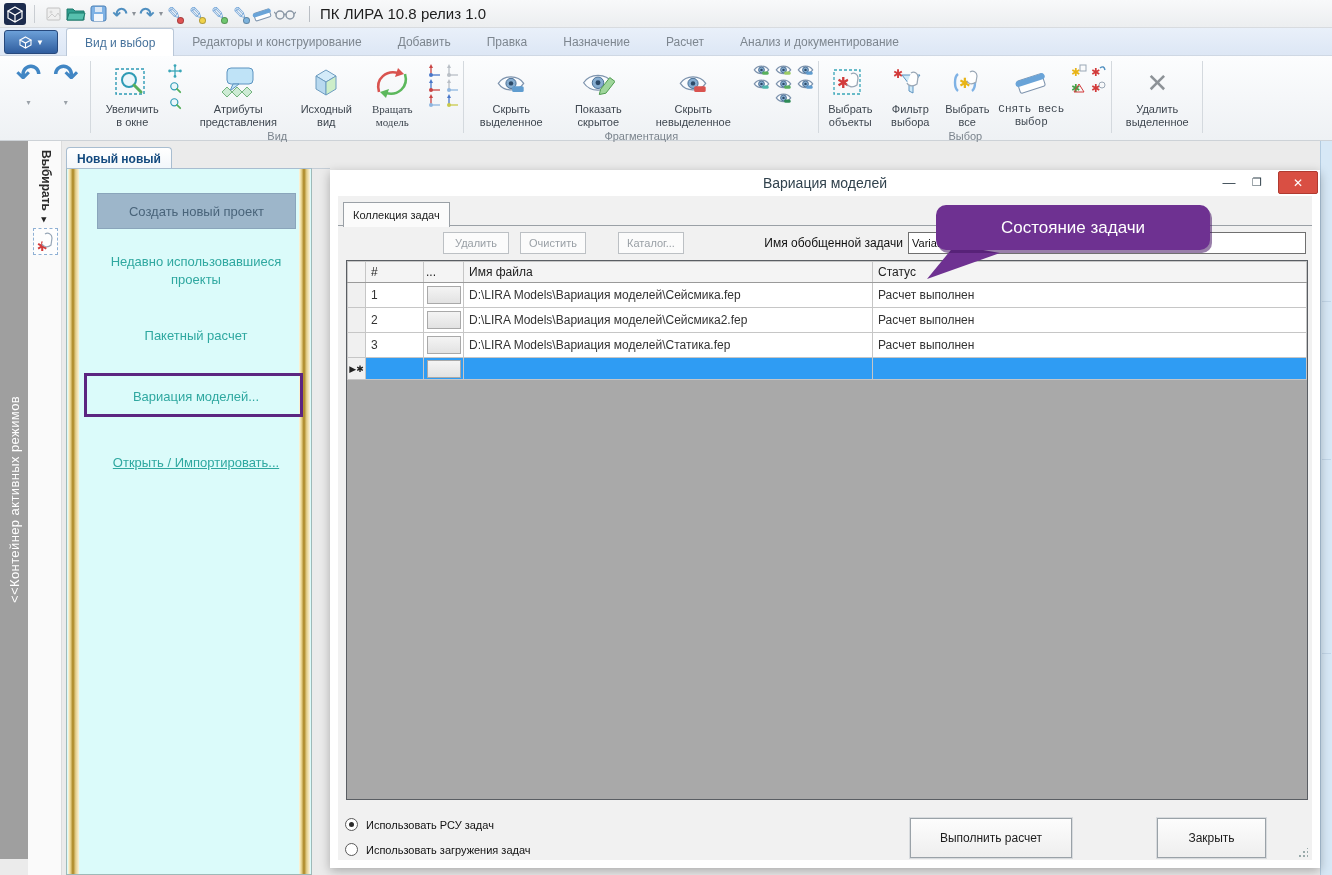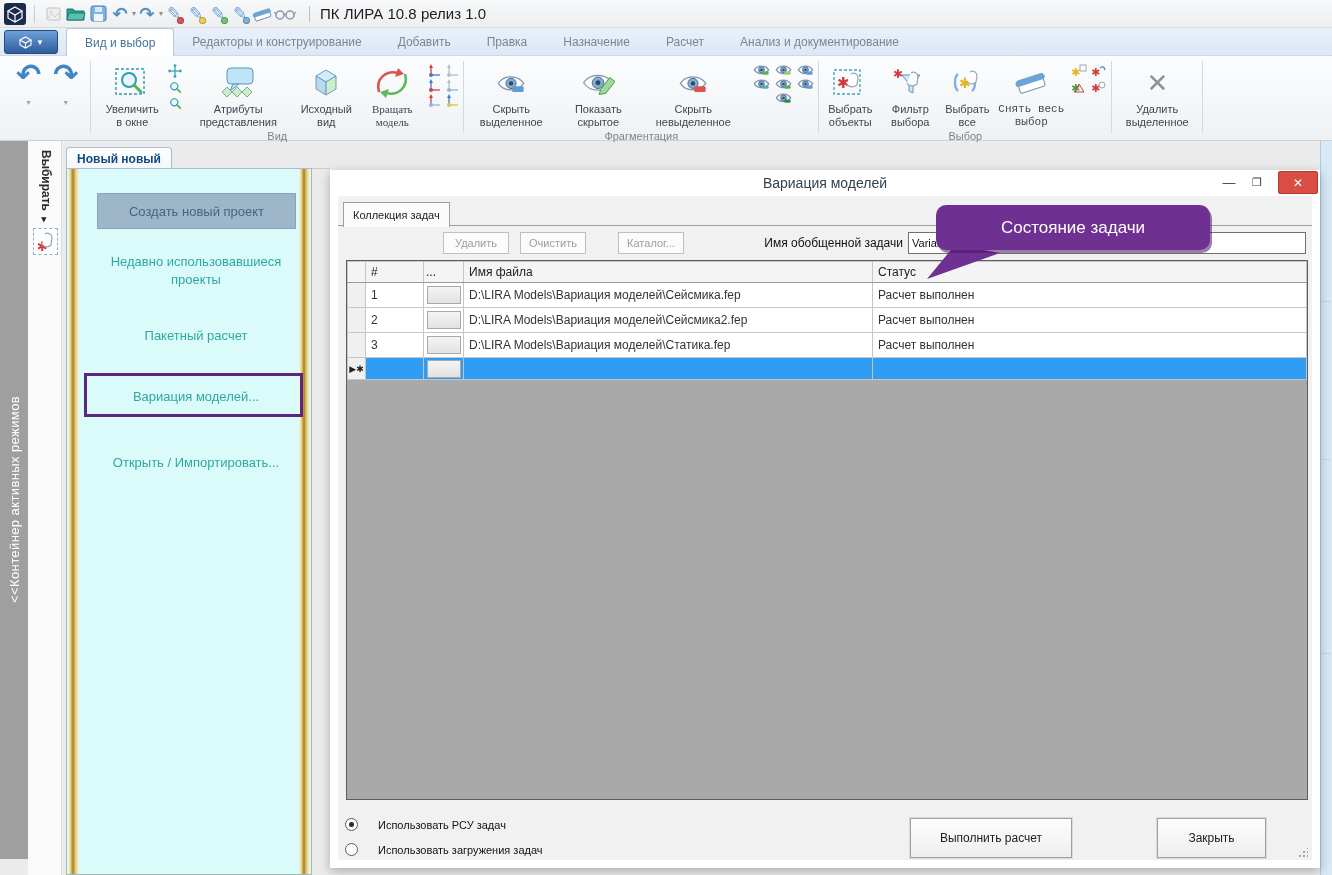--- a/index.html
+++ b/index.html
@@ -103,21 +103,21 @@
   table.grid td { border:1px solid #c6c6c6; padding:0 5px; overflow:hidden; white-space:nowrap; }
   table.grid tr.hdr td { background:#f4f4f4; border-bottom:1px solid #9a9a9a; height:21px; color:#222; }
   table.grid tr.datarow td { height:25px; }
   td.gutter { background:#f0f0f0; width:18px; padding:0 !important; }
   td.numcol { width:58px; } td.btncol { width:40px; padding:0 2px !important; } td.filecol { width:409px; } td.statcol { width:auto; }
   .cellbtn { width:34px; height:18px; background:linear-gradient(#f4f4f4,#e2e2e2); border:1px solid #a9a9a9; display:block; margin:0 auto; }
   tr.newrow td { height:22px; background:#2f9cf3; }
   tr.newrow td.gutter { background:#f0f0f0; color:#222; font-size:9px; text-align:center; }
   tr.newrow td.btncol { background:#2f9cf3; }
 
-  .radio-row { position:absolute; left:7px; display:flex; align-items:center; gap:20px; font-size:11px; color:#111; }
+  .radio-row { position:absolute; left:7px; display:flex; align-items:center; gap:8px; font-size:11px; color:#111; }
   .radio { width:13px; height:13px; border-radius:50%; border:1px solid #5a5a5a; background:#fff; position:relative; }
   .radio.sel::after { content:""; position:absolute; left:3px; top:3px; width:5px; height:5px; border-radius:50%; background:#2b2b2b; }
   .dlg-btn { position:absolute; height:40px; background:linear-gradient(#fdfdfd,#eeeeee); border:1px solid #9aa2a8; outline:1px solid #d8dbde;
     display:flex; align-items:center; justify-content:center; font-size:12px; color:#1b1b1b; }
   .grip { position:absolute; right:4px; bottom:2px; width:10px; height:10px;
     background:radial-gradient(circle at 2px 8px,#9aa 1px,transparent 1.5px),radial-gradient(circle at 6px 8px,#9aa 1px,transparent 1.5px),radial-gradient(circle at 6px 4px,#9aa 1px,transparent 1.5px),radial-gradient(circle at 10px 8px,#9aa 1px,transparent 1.5px),radial-gradient(circle at 10px 4px,#9aa 1px,transparent 1.5px),radial-gradient(circle at 10px 0px,#9aa 1px,transparent 1.5px); }
 
   
   .callout { position:absolute; left:936px; top:205px; width:274px; height:45px; background:#6e3191; border-radius:10px;
     box-shadow:2px 3px 0 rgba(70,22,100,.55); display:flex; align-items:center; justify-content:center;
@@ -564,21 +564,21 @@
   <div class="doc-tab-line"></div>
   <div class="startpanel">
     <div class="gold left"></div>
     <div class="gold right"></div>
     <div id="sp-items">
         <div class="sp-btn">Создать новый проект</div>
         <div class="sp-link" style="top: 84px;">Недавно использовавшиеся проекты</div>
         <div class="sp-link" style="top: 158px;">Пакетный расчет</div>
         <div class="sp-link" style="top: 219px;">Вариация моделей...</div>
         <div class="sp-hl" style="border-color: rgb(92, 37, 128);"></div>
-        <div class="sp-link" style="top: 285px;">Открыть / Импортировать...</div>
+        <div class="sp-link" style="top: 285px; text-decoration: underline;">Открыть / Импортировать...</div>
       </div>
   </div>
 
   <div class="rightstrip">
     <span class="tick" style="top:160px"></span>
       <span class="tick" style="top:318px"></span>
       <span class="tick" style="top:512px"></span>
   </div>
 
   <div class="dialog">

